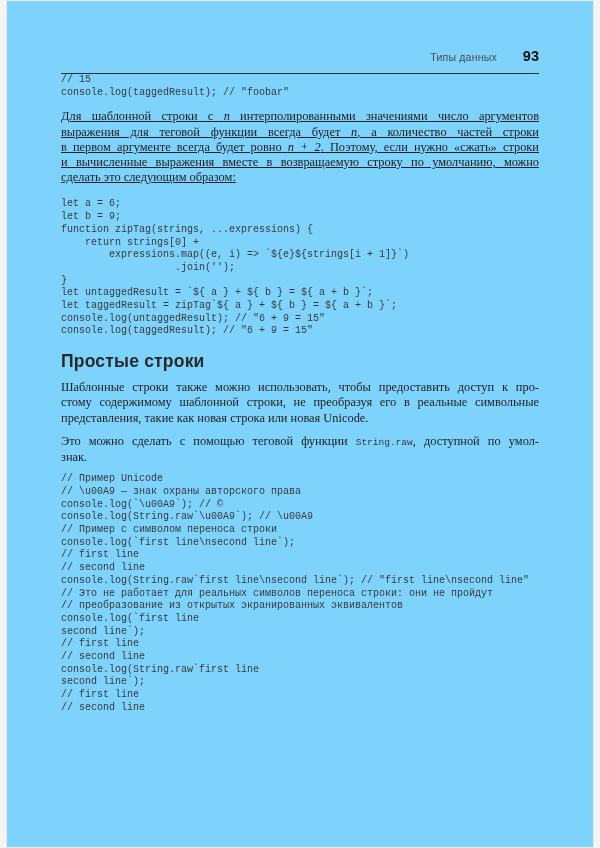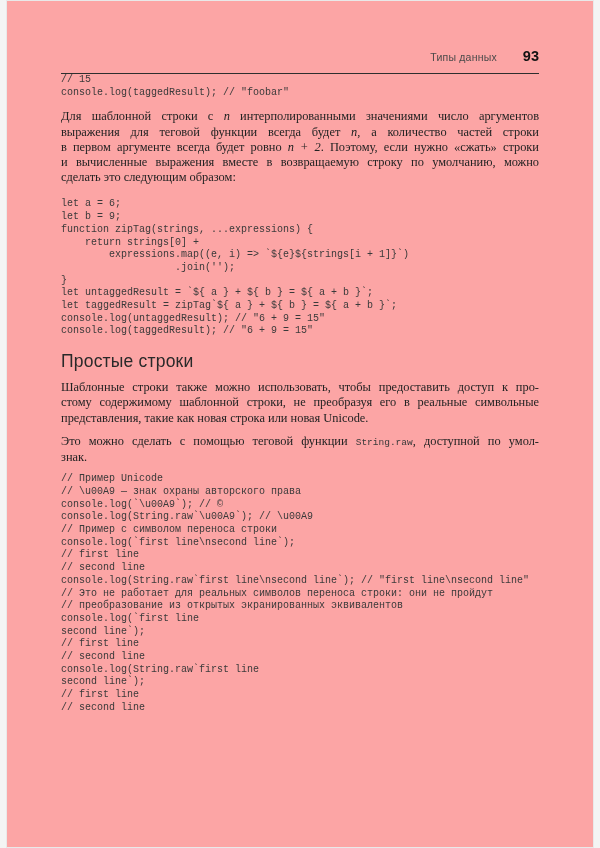--- a/index.html
+++ b/index.html
@@ -1,21 +1,21 @@
 <!DOCTYPE html>
 <html lang="ru"><head>
 <meta charset="utf-8">
 <style>
   html, body { margin: 0; padding: 0; background: #f4f4f4; }
   .page {
     position: relative;
     width: 588px;
     height: 848px;
     margin: 0 auto;
-    background: #fca5a5;
+    background: #7dd3fc;
     box-shadow: inset 0 0 0 1px #e9e9e9;
     box-sizing: border-box;
     padding: 48px 55px 0 55px;
     overflow: hidden;
     font-family: "Liberation Serif", serif;
     color: #232323;
   }
   .hdr {
     display: flex;
     justify-content: flex-end;
@@ -58,25 +58,25 @@
   .para .pline.pline-last {
     text-align-last: left;
   }
   .para i { font-style: italic; }
   .para code {
     font-family: "Liberation Mono", "DejaVu Sans Mono", monospace;
     font-size: 9.5px;
     color: #3a3a3a;
     margin-top: 12px;
   }
-  #p1 { margin-top: 10px; }
+  #p1 { margin-top: 10px; text-decoration: underline; }
   #codeA { margin-top: 13px; }
   h2.section-heading {
     font-family: "Liberation Sans", sans-serif;
-    font-weight: 400;
+    font-weight: 700;
     font-size: 17.5px;
     letter-spacing: .2px;
     color: #292929;
     margin: 13px 0 0 0;
   }
   #p2 { margin-top: 8px; }
   #p3 { margin-top: 8px; }
   #codeE { margin-top: 8px; }
 </style>
 </head>

